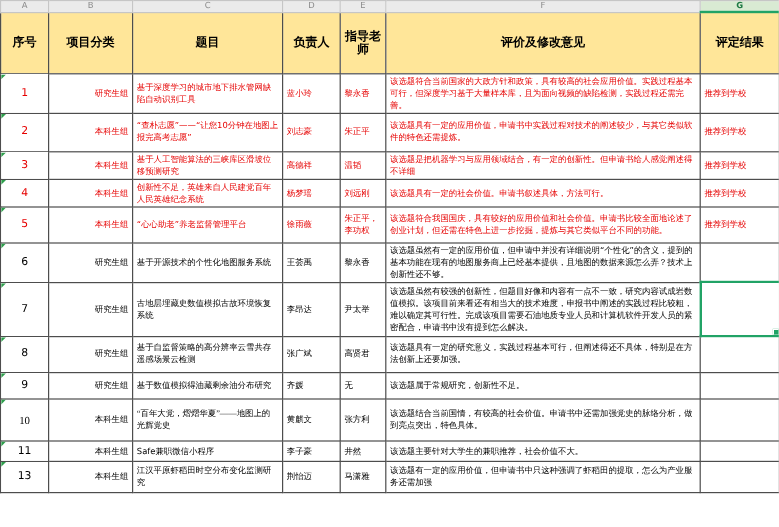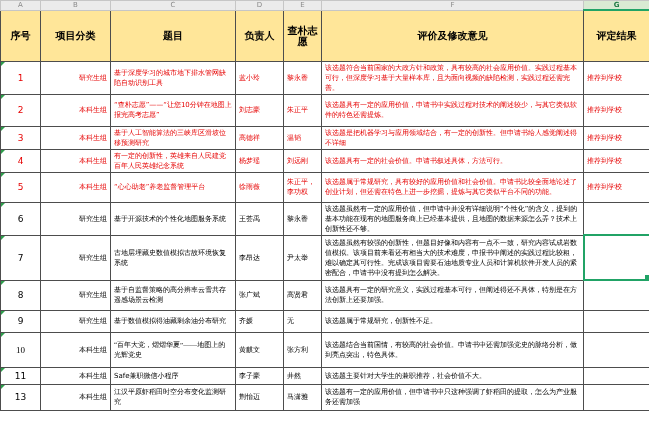--- a/index.html
+++ b/index.html
@@ -61,21 +61,21 @@
       <td>D</td>
       <td>E</td>
       <td>F</td>
       <td class="sel-col">G</td>
     </tr>
     <tr class="header">
       <th>序号</th>
       <th>项目分类</th>
       <th>题目</th>
       <th>负责人</th>
-      <th>查朴志愿</th>
+      <th>指导老师</th>
       <th>评价及修改意见</th>
       <th>评定结果</th>
     </tr>
   </thead>
   <tbody id="rows">
       <tr class="red" style="height: 32px;">
         <td class="c-no"><span class="flag"></span><span>1</span></td>
         <td class="c-cat">研究生组</td>
         <td class="c-title">基于深度学习的城市地下排水管网缺陷自动识别工具</td>
         <td class="c-leader">蓝小玲</td>
@@ -97,33 +97,33 @@
         <td class="c-cat">本科生组</td>
         <td class="c-title">基于人工智能算法的三峡库区滑坡位移预测研究</td>
         <td class="c-leader">高德祥</td>
         <td class="c-advisor">温韬</td>
         <td class="c-comment">该选题是把机器学习与应用领域结合，有一定的创新性。但申请书给人感觉阐述得不详细</td>
         <td class="c-result">推荐到学校</td>
       </tr>
       <tr class="red" style="height: 23px;">
         <td class="c-no"><span class="flag"></span><span>4</span></td>
         <td class="c-cat">本科生组</td>
-        <td class="c-title">有一定的创新性，英雄来自人民建党百年人民英雄纪念系统</td>
+        <td class="c-title">创新性不足，英雄来自人民建党百年人民英雄纪念系统</td>
         <td class="c-leader">杨梦瑶</td>
         <td class="c-advisor">刘远刚</td>
         <td class="c-comment">该选题具有一定的社会价值。申请书叙述具体，方法可行。</td>
         <td class="c-result">推荐到学校</td>
       </tr>
       <tr class="red" style="height: 30px;">
         <td class="c-no"><span class="flag"></span><span>5</span></td>
         <td class="c-cat">本科生组</td>
         <td class="c-title">“心心助老”养老监督管理平台</td>
         <td class="c-leader">徐雨薇</td>
         <td class="c-advisor">朱正平，李功权</td>
-        <td class="c-comment">该选题属于常规研究，具有较好的应用价值和社会价值。申请书比较全面地论述了创业计划，但还需在特色上进一步挖掘，提炼与其它类似平台不同的功能。</td>
+        <td class="c-comment">该选题符合我国国庆，具有较好的应用价值和社会价值。申请书比较全面地论述了创业计划，但还需在特色上进一步挖掘，提炼与其它类似平台不同的功能。</td>
         <td class="c-result">推荐到学校</td>
       </tr>
       <tr style="height: 33px;">
         <td class="c-no"><span class="flag"></span><span>6</span></td>
         <td class="c-cat">研究生组</td>
         <td class="c-title">基于开源技术的个性化地图服务系统</td>
         <td class="c-leader">王荟禹</td>
         <td class="c-advisor">黎永香</td>
         <td class="c-comment">该选题虽然有一定的应用价值，但申请中并没有详细说明“个性化”的含义，提到的基本功能在现有的地图服务商上已经基本提供，且地图的数据来源怎么弄？技术上创新性还不够。</td>
         <td class="c-result"></td>

